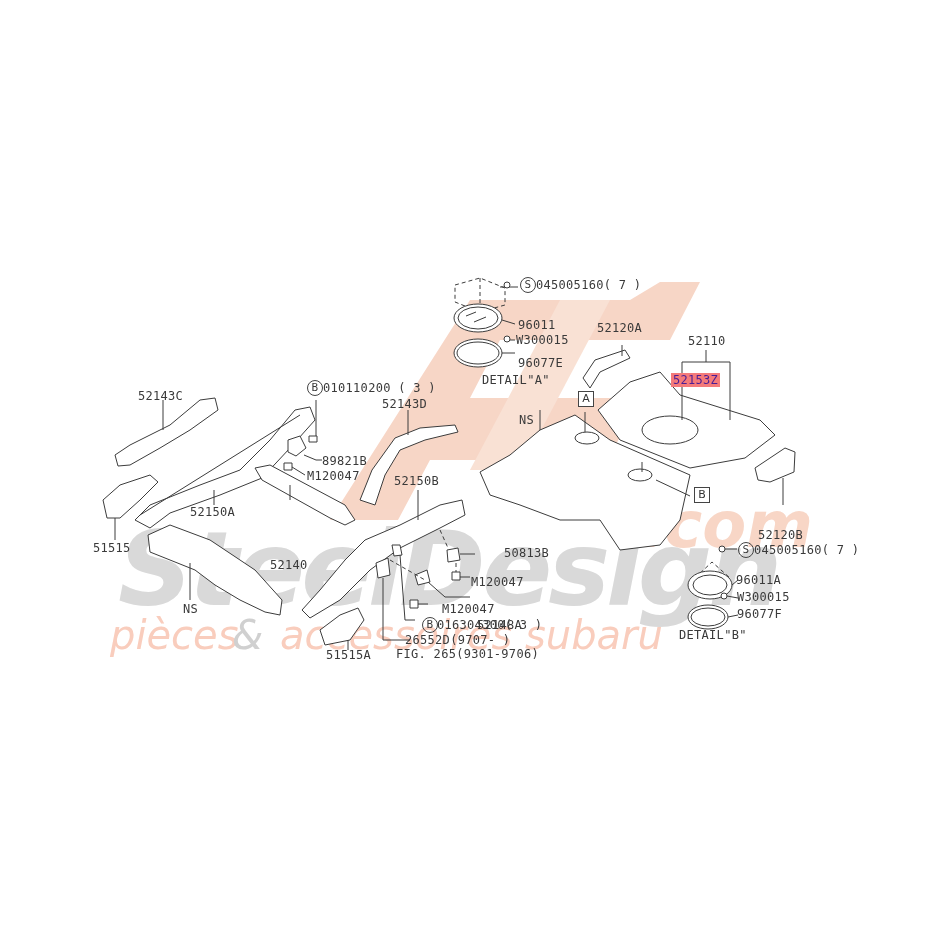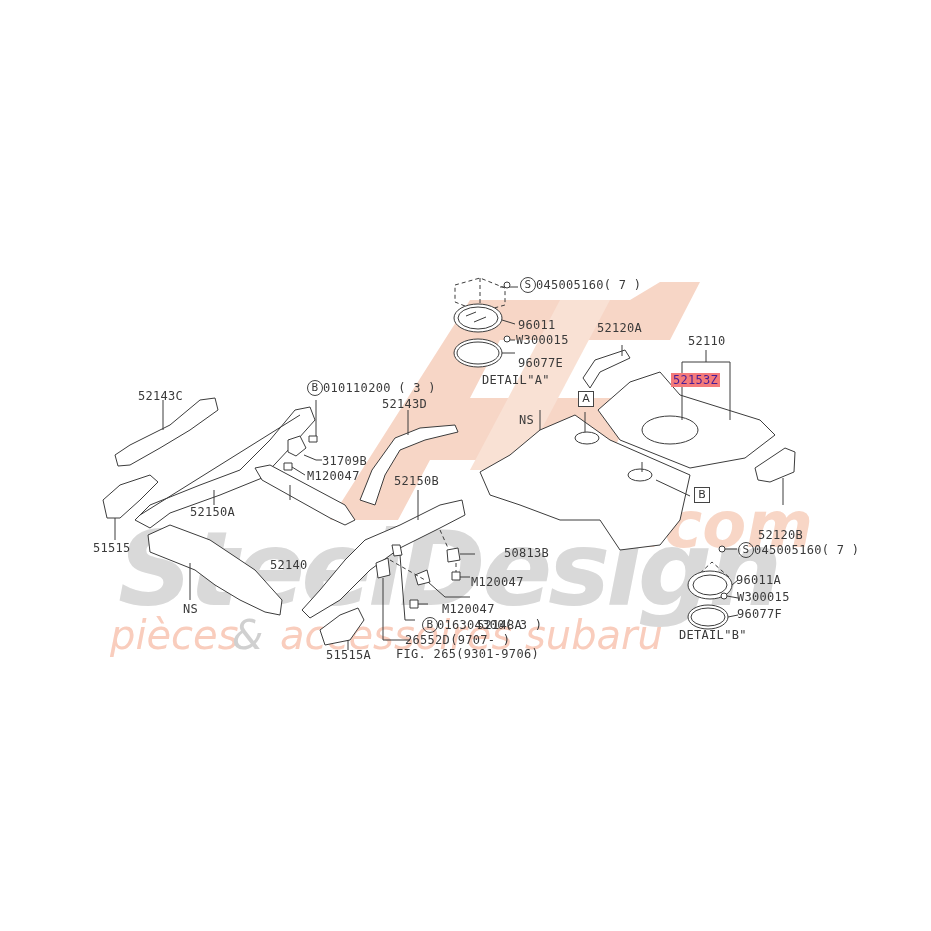--- a/index.html
+++ b/index.html
@@ -127,21 +127,21 @@
   <div class="lbl" style="left:536px; top:278px;">045005160( 7 )</div>
   <div class="lbl" style="left:518px; top:318px;">96011</div>
   <div class="lbl" style="left:516px; top:333px;">W300015</div>
   <div class="lbl" style="left:518px; top:356px;">96077E</div>
   <div class="lbl" style="left:482px; top:373px;">DETAIL"A"</div>
 
   <div class="lbl" style="left:138px; top:389px;">52143C</div>
   <div class="lbl" style="left:307px; top:380px; border:1px solid #444; border-radius:50%; width:14px; height:14px; text-align:center; font-size:11px;">B</div>
   <div class="lbl" style="left:323px; top:381px;">010110200 ( 3 )</div>
   <div class="lbl" style="left:382px; top:397px;">52143D</div>
-  <div class="lbl" style="left:322px; top:454px;">31709B</div>
+  <div class="lbl" style="left:322px; top:454px;">89821B</div>
   <div class="lbl" style="left:307px; top:469px;">M120047</div>
   <div class="lbl" style="left:394px; top:474px;">52150B</div>
   <div class="lbl" style="left:190px; top:505px;">52150A</div>
   <div class="lbl" style="left:270px; top:517px;margin-top:41px;">52140</div>
   <div class="lbl" style="left:93px; top:541px;">51515</div>
   <div class="lbl" style="left:183px; top:602px;">NS</div>
 
   <div class="lbl" style="left:480px; top:546px;margin-left:24px;">50813B</div>
   <div class="lbl" style="left:471px; top:575px;">M120047</div>
   <div class="lbl" style="left:477px; top:589px;margin-top:29px;">52148A</div>

